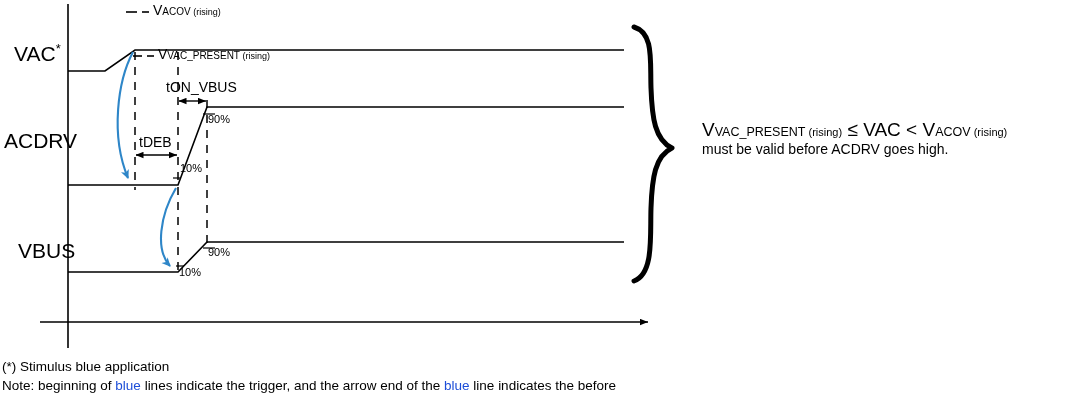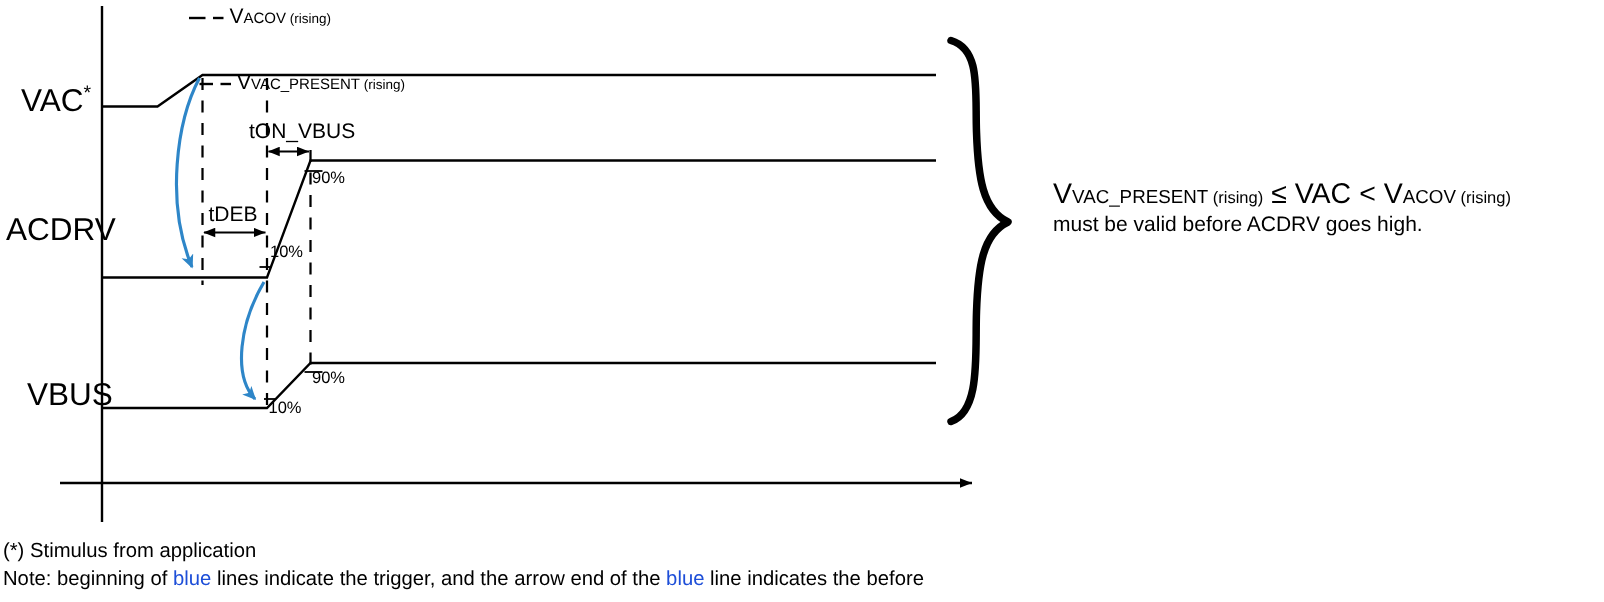--- a/index.html
+++ b/index.html
@@ -27,21 +27,20 @@
   }
   .lbl {
     position: absolute;
     white-space: nowrap;
     line-height: 1;
   }
   
   .signal-name {
     font-size: 21px;
     letter-spacing: 0px;
-    margin-top: 13px;
   }
   .sup-star {
     font-size: 13px;
     vertical-align: super;
   }
   
   .thresh {
     font-size: 14px;
   }
   .thresh .sub {
@@ -205,19 +204,19 @@
 
   <div class="lbl pct" style="left:208px; top:247px;">90%</div>
 
   <div class="lbl statement" style="left:702px; top:118px;">
     <div>
       <span class="big">V</span><span class="sub">VAC_PRESENT</span><span class="sub-sm">&nbsp;</span><span class="sub-sm">(rising)</span><span class="big">&nbsp;</span><span class="big">≤</span><span class="big">&nbsp;</span><span class="big">VAC</span><span class="big">&nbsp;</span><span class="big">&lt;</span><span class="big">&nbsp;</span><span class="big">V</span><span class="sub">ACOV</span><span class="sub-sm">&nbsp;</span><span class="sub-sm">(rising)</span>
     </div>
     <div class="statement-l2">must be valid before ACDRV goes high.</div>
   </div>
 
-  <div class="lbl footnote" style="left:2px; top:358px;">(*) Stimulus from application</div>
+  <div class="lbl footnote" style="left:2px; top:358px;">(*) Stimulus blue application</div>
 
   <div class="lbl footnote" style="left:2px; top:377px;">
     <span>Note: beginning of </span><span class="blue-word">blue</span><span> lines indicate the trigger, and the arrow end of the </span><span class="blue-word">blue</span><span> line indicates the before</span>
   </div>
 
 </div>
 
 </body></html>

